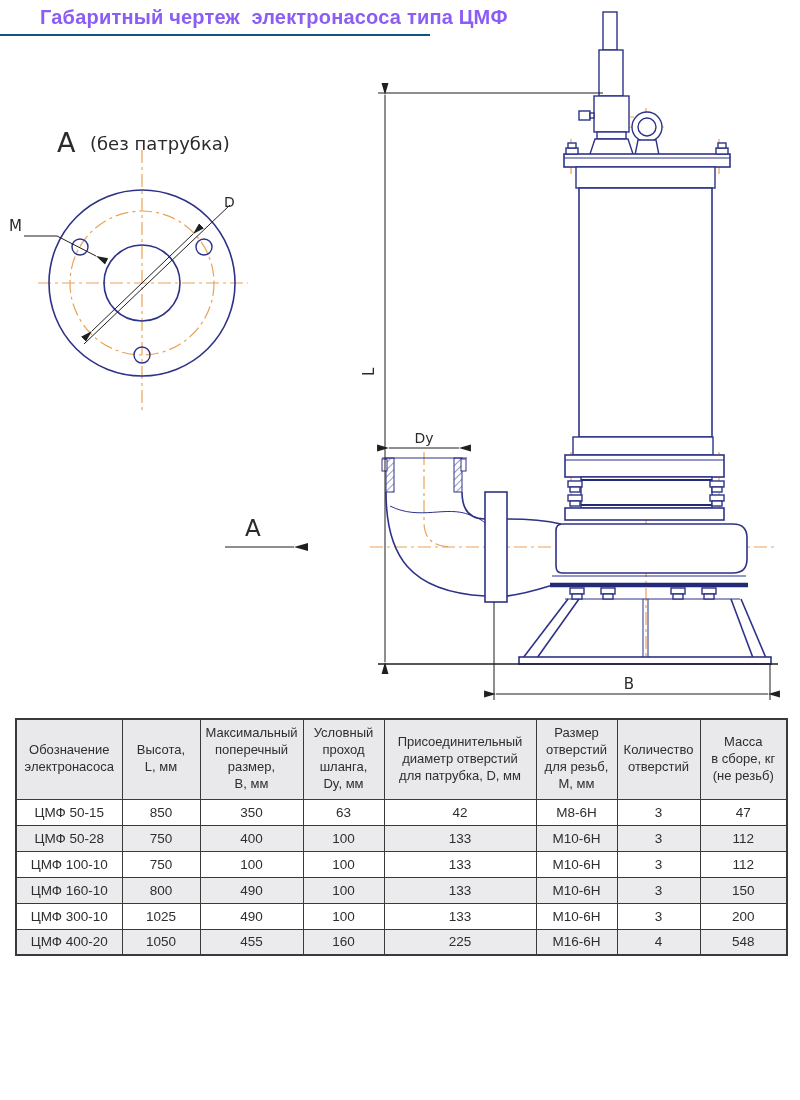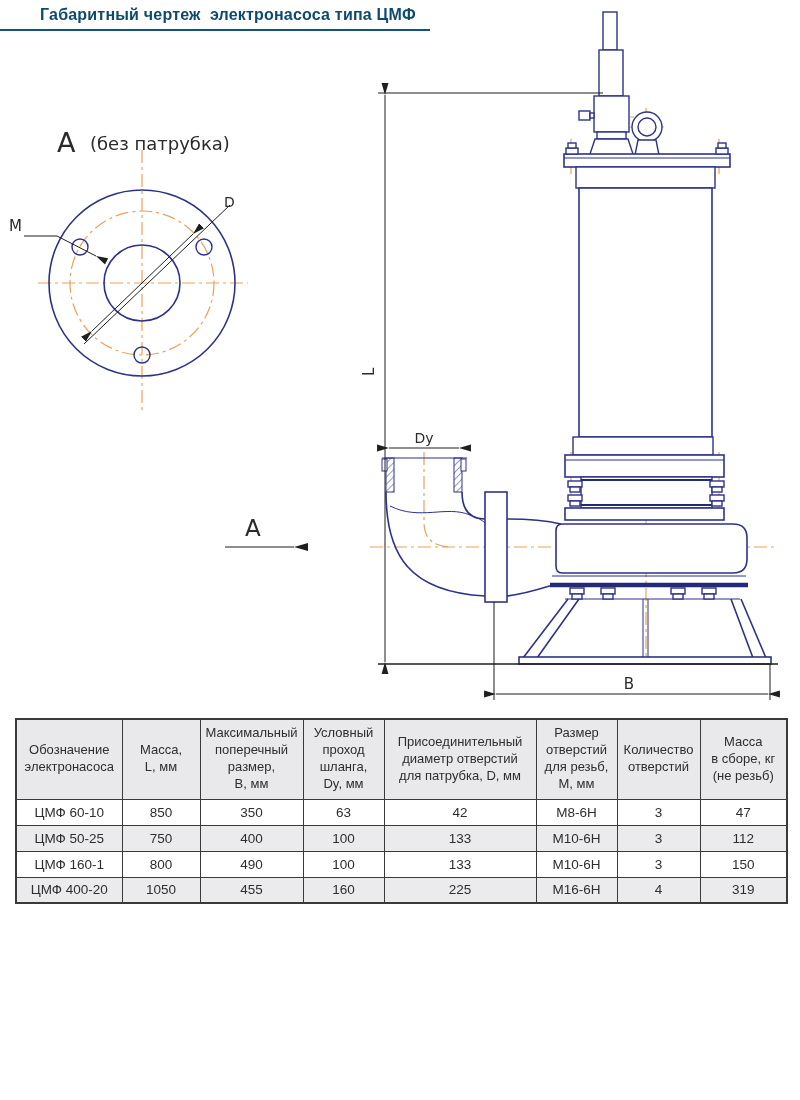--- a/index.html
+++ b/index.html
@@ -1,21 +1,21 @@
 <!DOCTYPE html>
 <html><head>
 <meta charset="utf-8">
 <style>
   html,body{margin:0;padding:0;background:#ffffff;}
   .page{position:relative;width:800px;height:1100px;background:#fff;overflow:hidden;
         font-family:"Liberation Sans",sans-serif;}
   
   .title-wrap{position:absolute;left:0;top:0;width:430px;border-bottom:2px solid #14537d;
               padding:6px 0 5px 40px;box-sizing:border-box;}
-  .title{color:#0c4a6e;font-size:16px;font-weight:700;white-space:pre;letter-spacing:.2px;}
+  .title{color:#8b5cf6;font-size:20px;font-weight:700;white-space:pre;letter-spacing:.2px;}
   
   .drawing{position:absolute;left:0;top:0;width:800px;height:712px;}
   .draftlabel{font-family:"DejaVu Sans",sans-serif;fill:#2b2b2b;}
   
   .spec-table{position:absolute;left:15px;top:718px;width:771px;border-collapse:collapse;
               table-layout:fixed;color:#2e2e2e;}
   .spec-table th,.spec-table td{border:1.5px solid #3a3a3a;text-align:center;vertical-align:middle;
               padding:2px 3px;box-sizing:border-box;}
   .spec-table{border:2px solid #3a3a3a;}
   .spec-table thead th{background:#e9e9eb;font-weight:400;font-size:13px;line-height:1.3;
@@ -203,21 +203,21 @@
         <col style="width:81px">
       <col style="width:152px">
         <col style="width:81px">
         <col style="width:83px">
         <col style="width:87px">
     </colgroup>
     <thead>
       <tr>
           <th>Обозначение
 электронасоса</th>
-          <th>Масса,
+          <th>Высота,
 L, мм</th>
           <th>Максимальный
 поперечный
 размер,
 В, мм</th>
           <th>Условный
 проход
 шланга,
 Dy, мм</th>
           <th>Присоединительный
@@ -229,55 +229,75 @@
 М, мм</th>
           <th>Количество
 отверстий</th>
           <th>Масса
 в сборе, кг
 (не резьб)</th>
         </tr>
     </thead>
     <tbody>
         <tr>
-          <td>ЦМФ 60-10</td>
+          <td>ЦМФ 50-15</td>
           <td>850</td>
           <td>350</td>
           <td>63</td>
           <td>42</td>
           <td>М8-6Н</td>
           <td>3</td>
           <td>47</td>
         </tr>
         <tr>
-          <td>ЦМФ 50-25</td>
+          <td>ЦМФ 50-28</td>
           <td>750</td>
           <td>400</td>
           <td>100</td>
           <td>133</td>
           <td>М10-6Н</td>
           <td>3</td>
           <td>112</td>
         </tr>
         <tr>
-          <td>ЦМФ 160-1</td>
+          <td>ЦМФ 100-10</td>
+          <td>750</td>
+          <td>100</td>
+          <td>100</td>
+          <td>133</td>
+          <td>М10-6Н</td>
+          <td>3</td>
+          <td>112</td>
+        </tr>
+        <tr>
+          <td>ЦМФ 160-10</td>
           <td>800</td>
           <td>490</td>
           <td>100</td>
           <td>133</td>
           <td>М10-6Н</td>
           <td>3</td>
           <td>150</td>
+        </tr>
+        <tr>
+          <td>ЦМФ 300-10</td>
+          <td>1025</td>
+          <td>490</td>
+          <td>100</td>
+          <td>133</td>
+          <td>М10-6Н</td>
+          <td>3</td>
+          <td>200</td>
         </tr>
         <tr>
           <td>ЦМФ 400-20</td>
           <td>1050</td>
           <td>455</td>
           <td>160</td>
           <td>225</td>
           <td>М16-6Н</td>
           <td>4</td>
-          <td>319</td>
+          <td>548</td>
         </tr>
       </tbody>
   </table>
 
 </div>
 
 </body></html>

